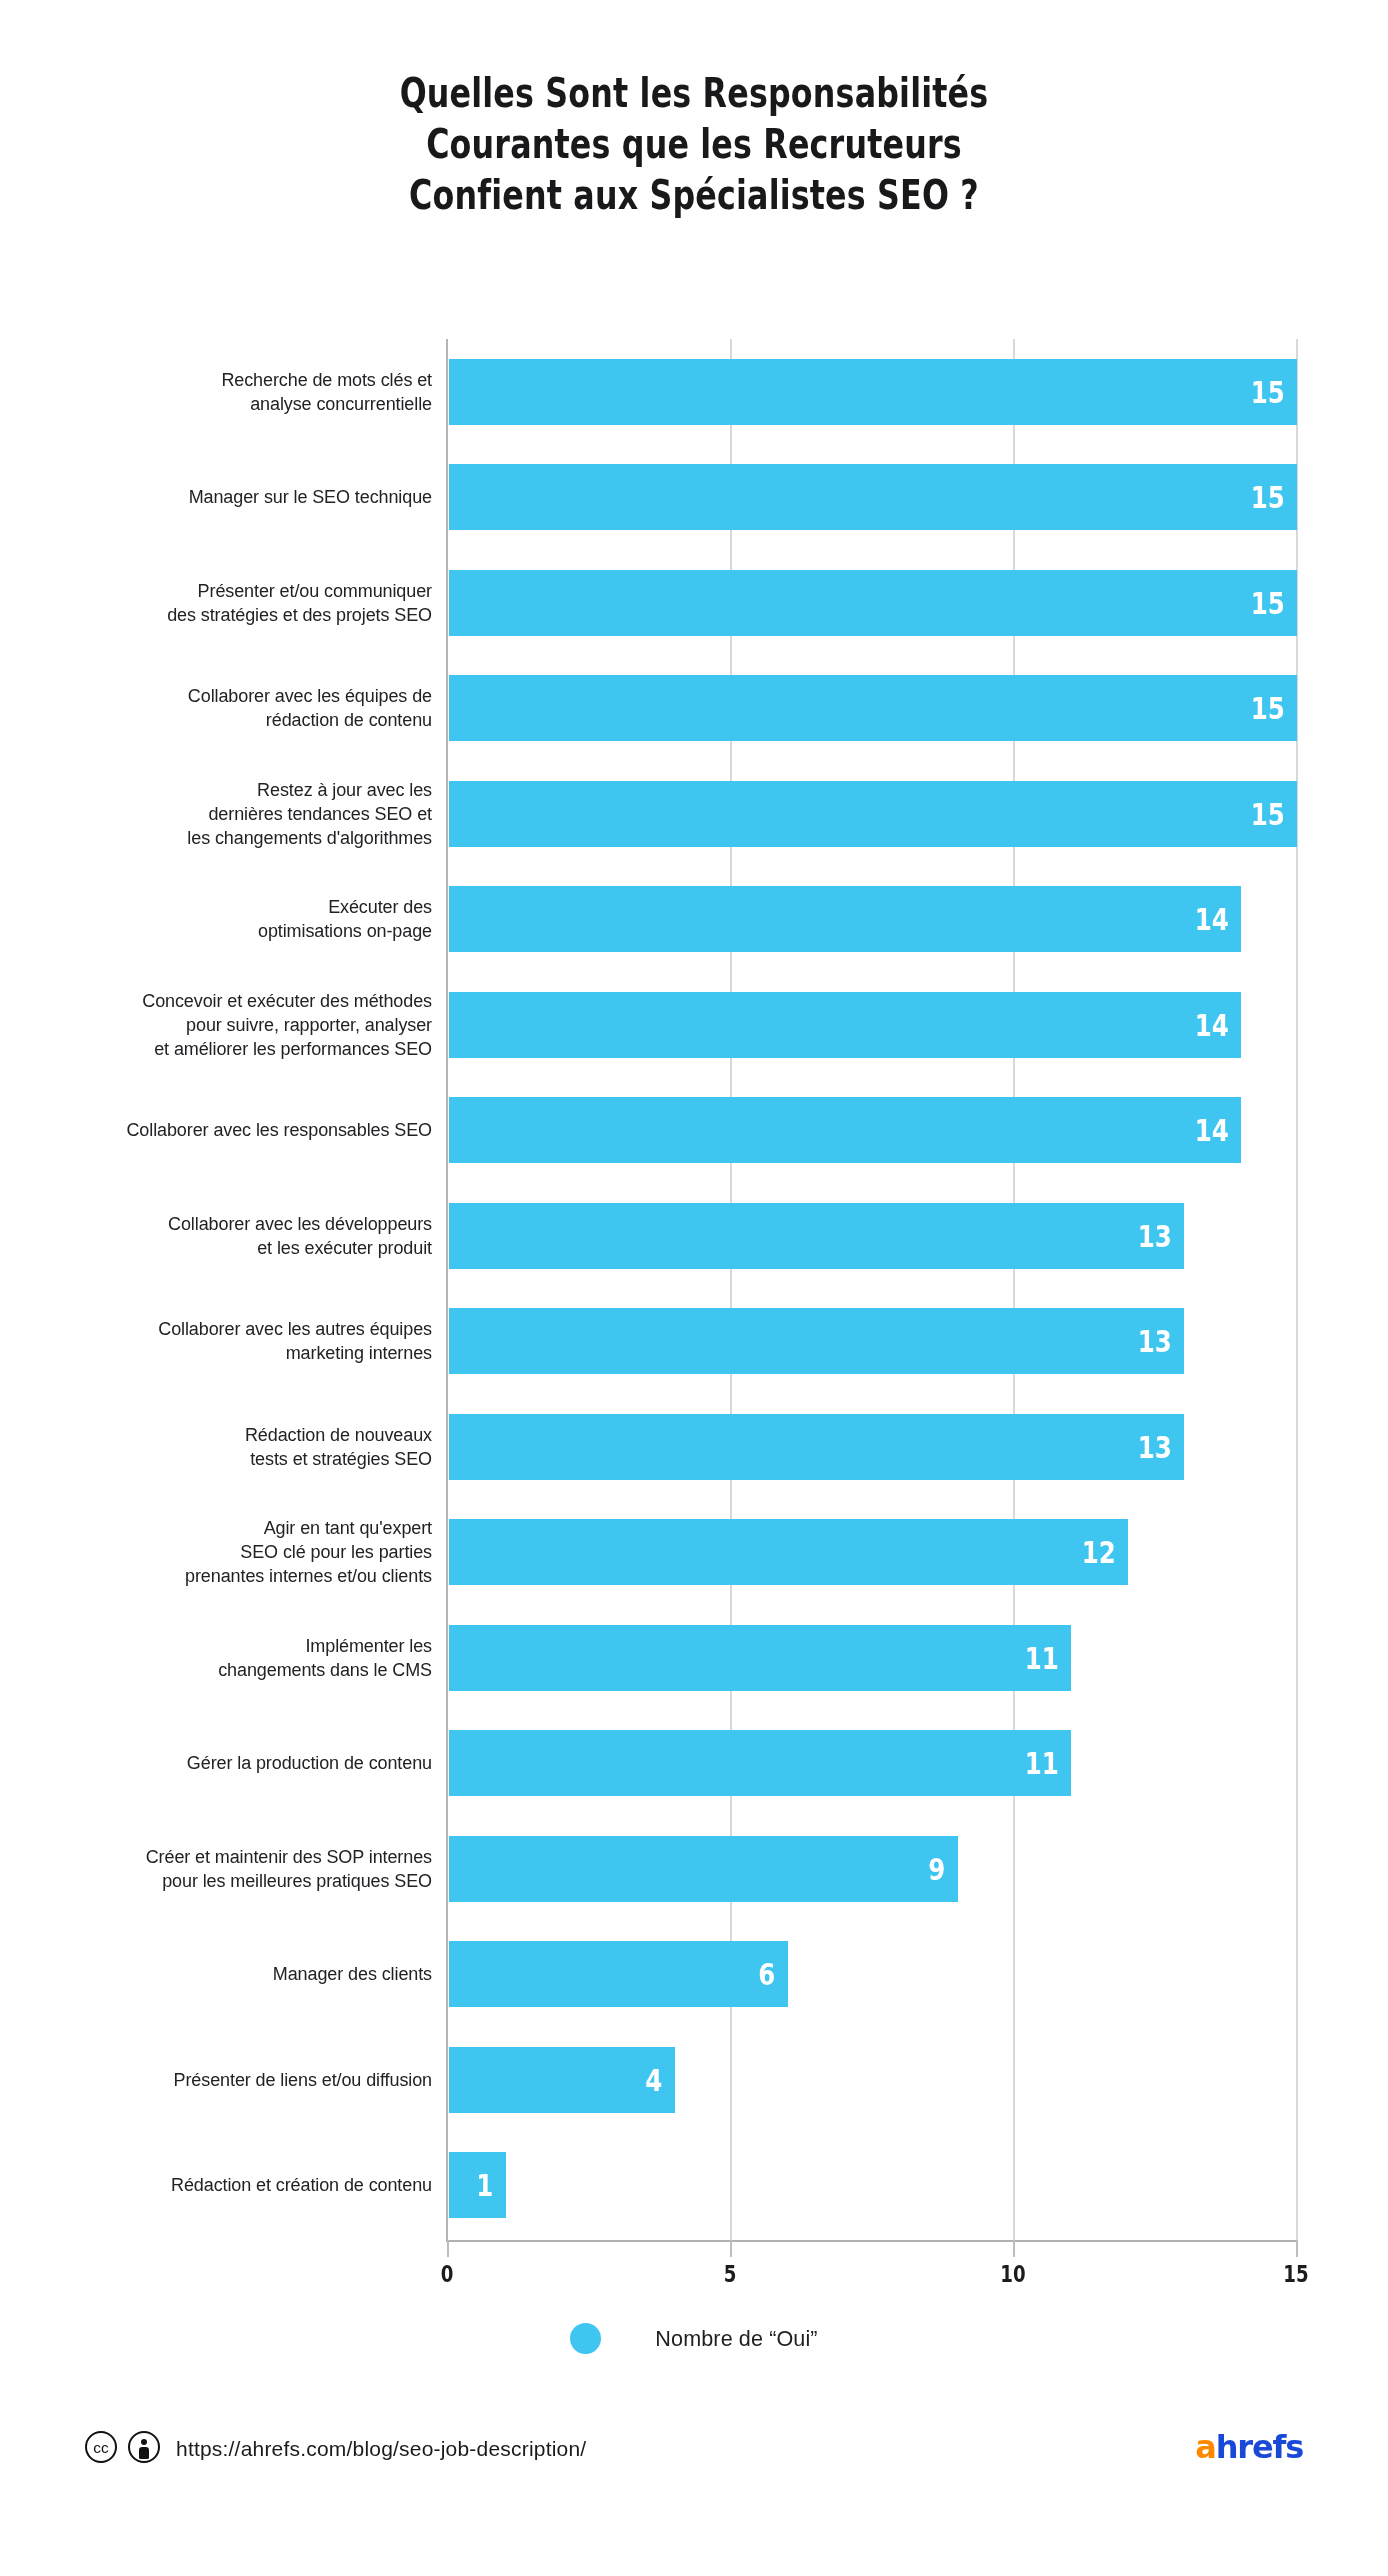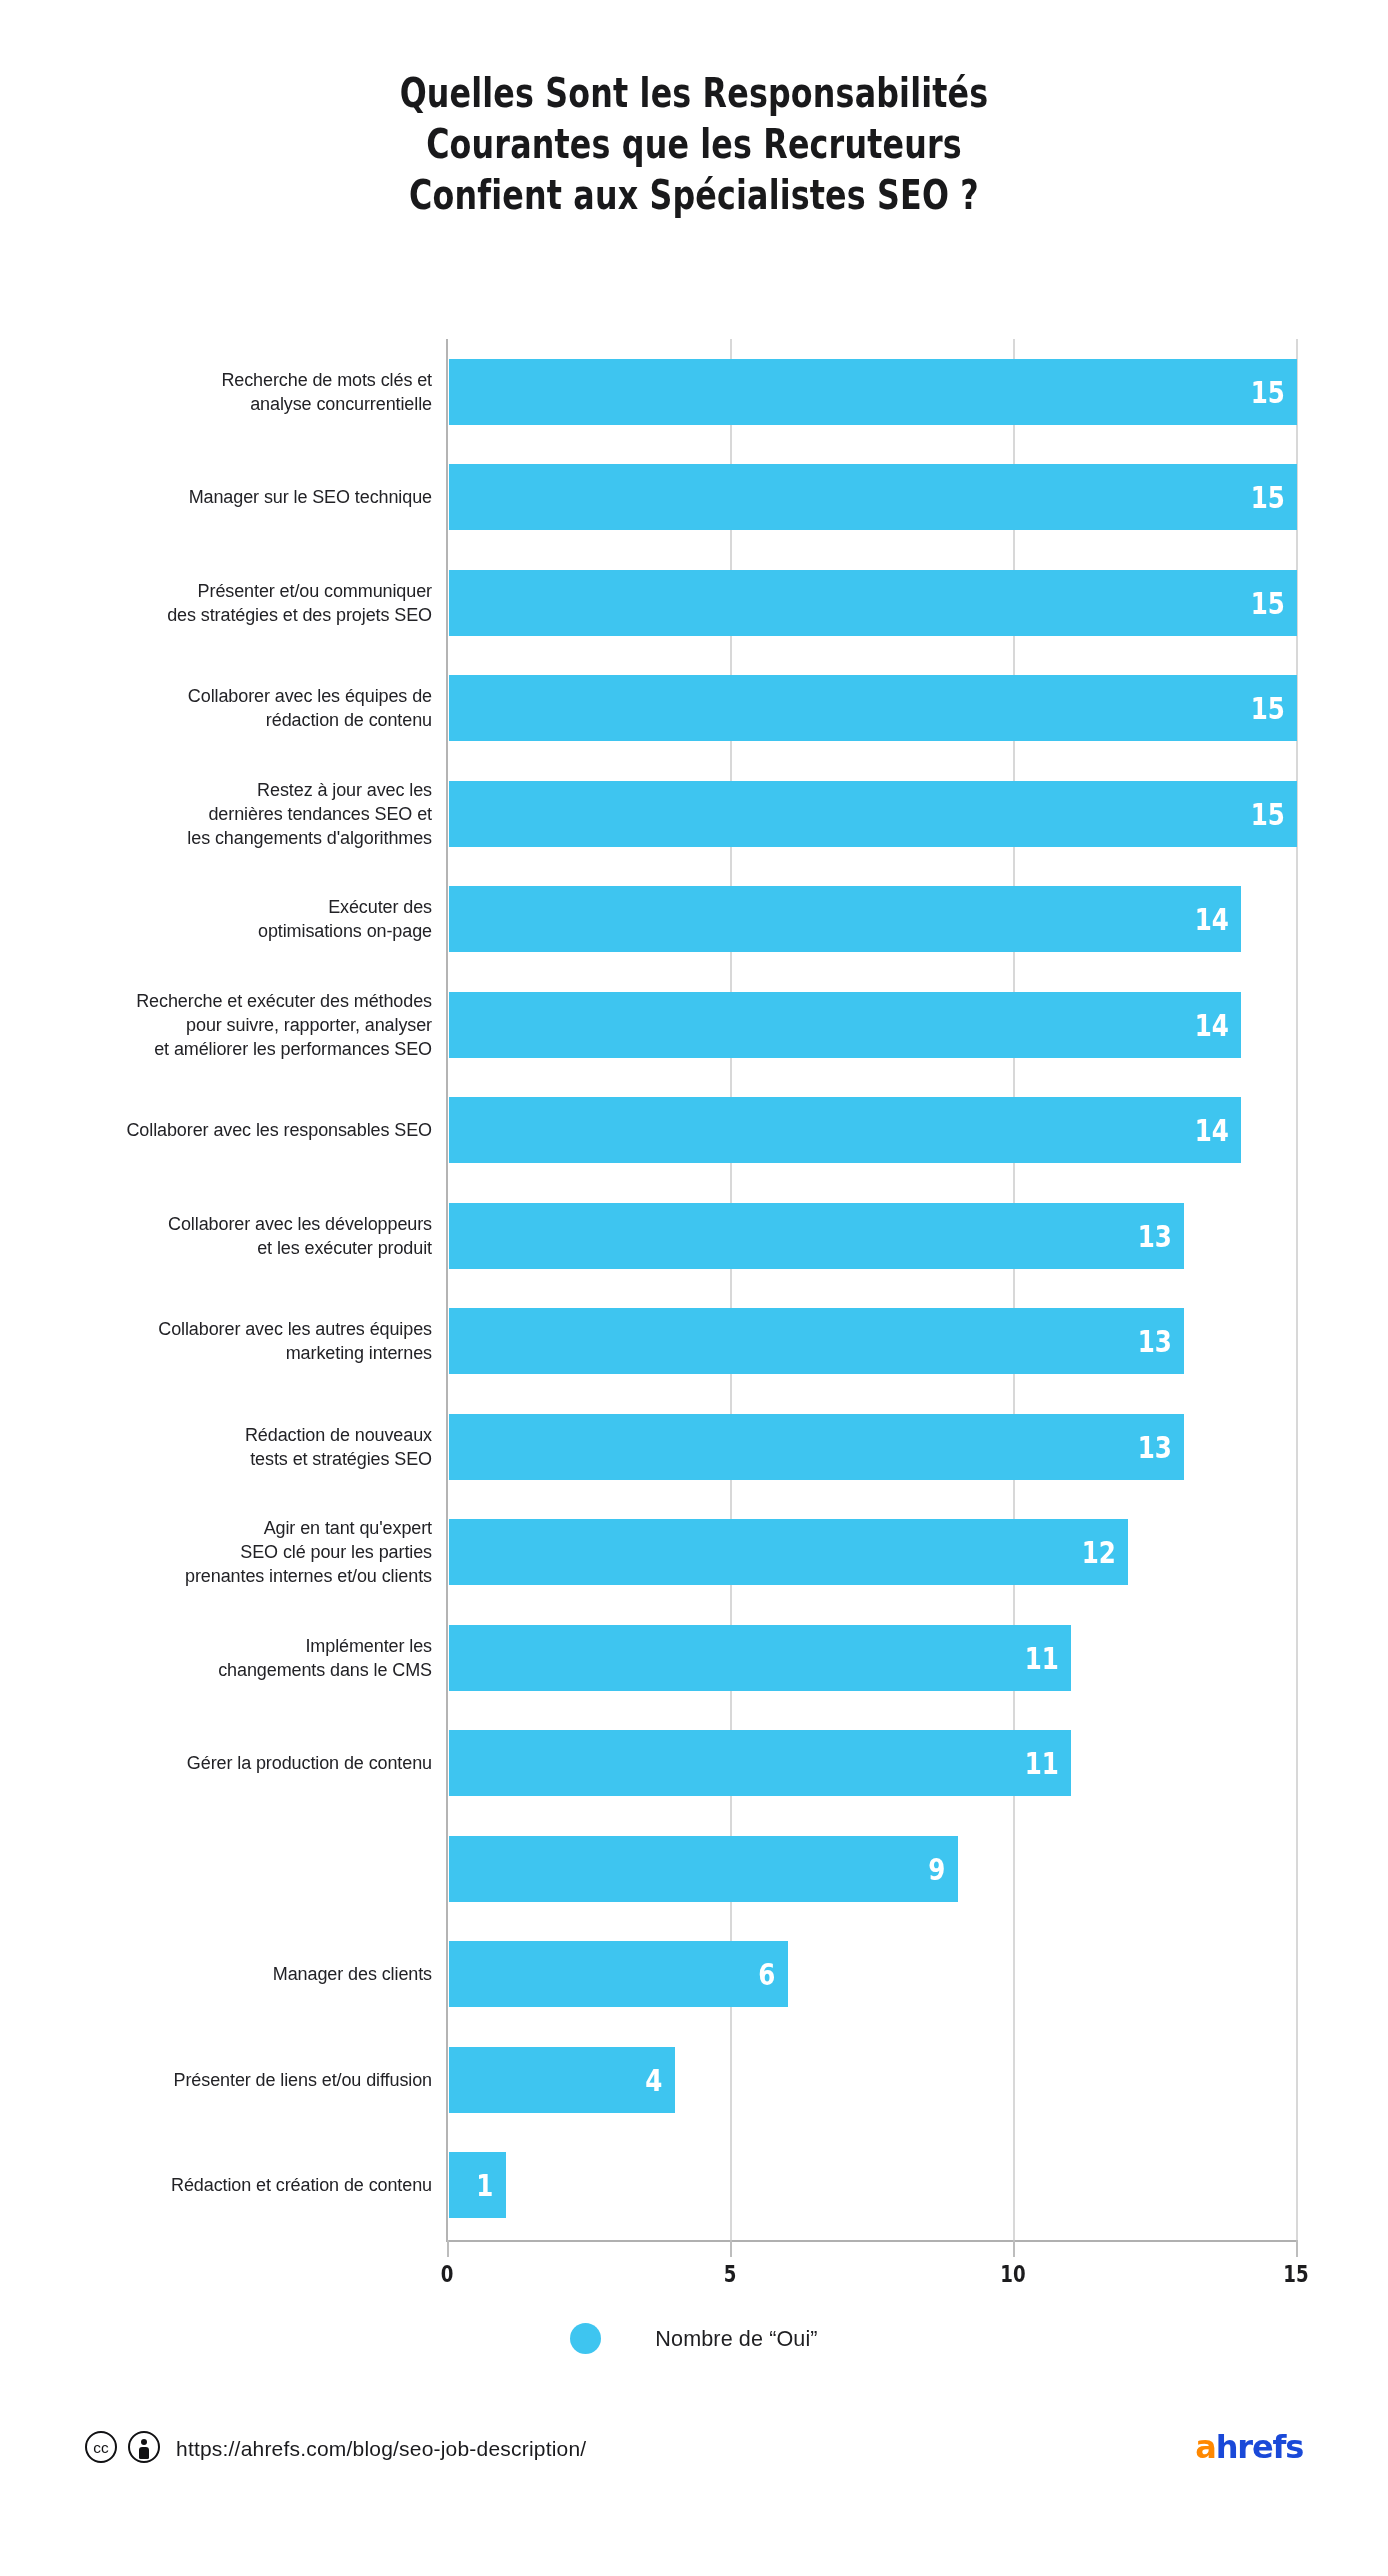--- a/index.html
+++ b/index.html
@@ -290,21 +290,21 @@
           <div class="row-label" style="top: 9.3px;">
             <div>Exécuter des</div>
             <div>optimisations on-page</div>
           </div>
           <div class="bar" style="width: 792px; background: rgb(62, 197, 240);">
             <span class="bar-value">14</span>
           </div>
         </div>
         <div class="row" style="top: 653px; height: 66px;">
           <div class="row-label" style="top: -2.7px;">
-            <div>Recherche et exécuter des méthodes</div>
+            <div>Concevoir et exécuter des méthodes</div>
             <div>pour suivre, rapporter, analyser</div>
             <div>et améliorer les performances SEO</div>
           </div>
           <div class="bar" style="width: 792px; background: rgb(62, 197, 240);">
             <span class="bar-value">14</span>
           </div>
         </div>
         <div class="row" style="top: 758px; height: 66px;">
           <div class="row-label" style="top: 21px;">
             <div>Collaborer avec les responsables SEO</div>
@@ -361,20 +361,24 @@
         </div>
         <div class="row" style="top: 1391px; height: 66px;">
           <div class="row-label" style="top: 21px;">
             <div>Gérer la production de contenu</div>
           </div>
           <div class="bar" style="width: 622px; background: rgb(62, 197, 240);">
             <span class="bar-value">11</span>
           </div>
         </div>
         <div class="row" style="top: 1497px; height: 66px;">
+          <div class="row-label" style="top: 9.3px;">
+            <div>Créer et maintenir des SOP internes</div>
+            <div>pour les meilleures pratiques SEO</div>
+          </div>
           <div class="bar" style="width: 509px; background: rgb(62, 197, 240);">
             <span class="bar-value">9</span>
           </div>
         </div>
         <div class="row" style="top: 1602px; height: 66px;">
           <div class="row-label" style="top: 21px;">
             <div>Manager des clients</div>
           </div>
           <div class="bar" style="width: 339px; background: rgb(62, 197, 240);">
             <span class="bar-value">6</span>

